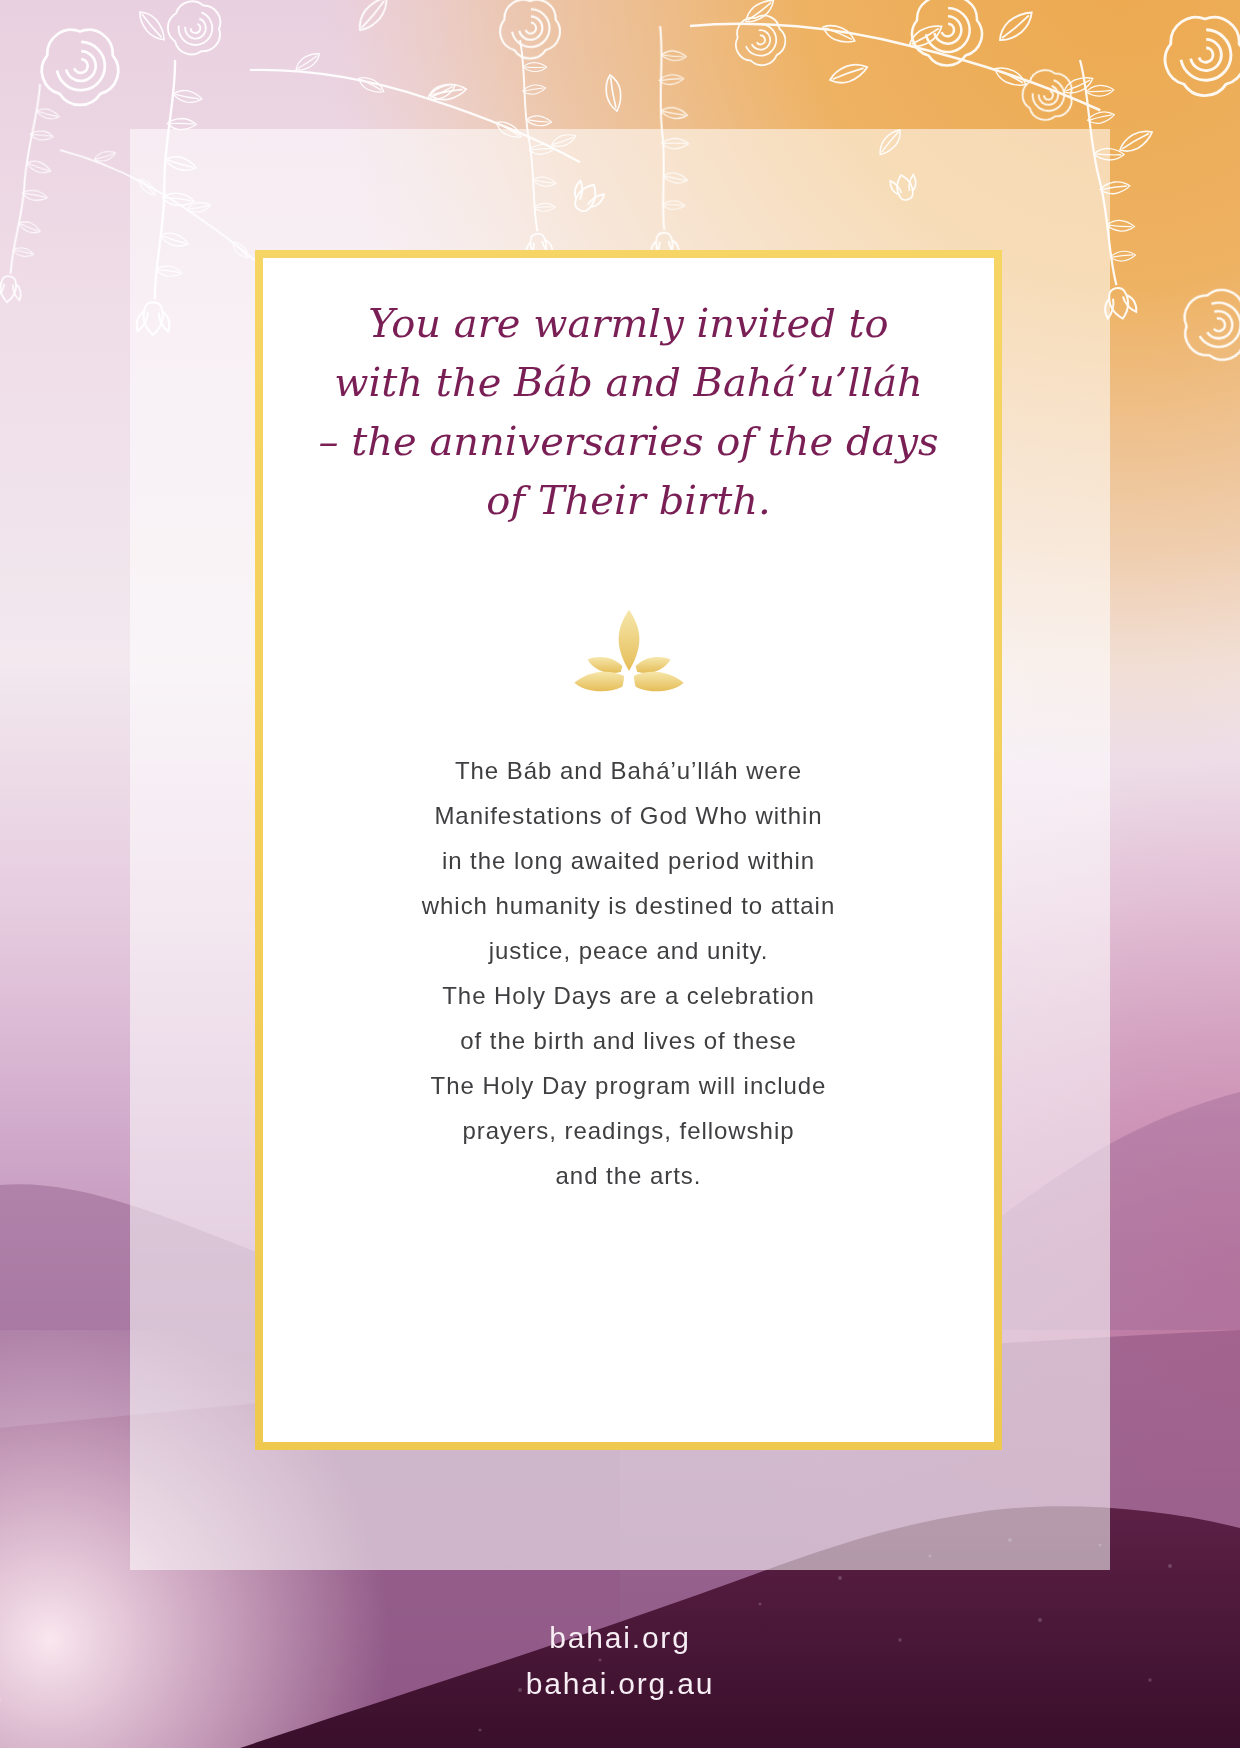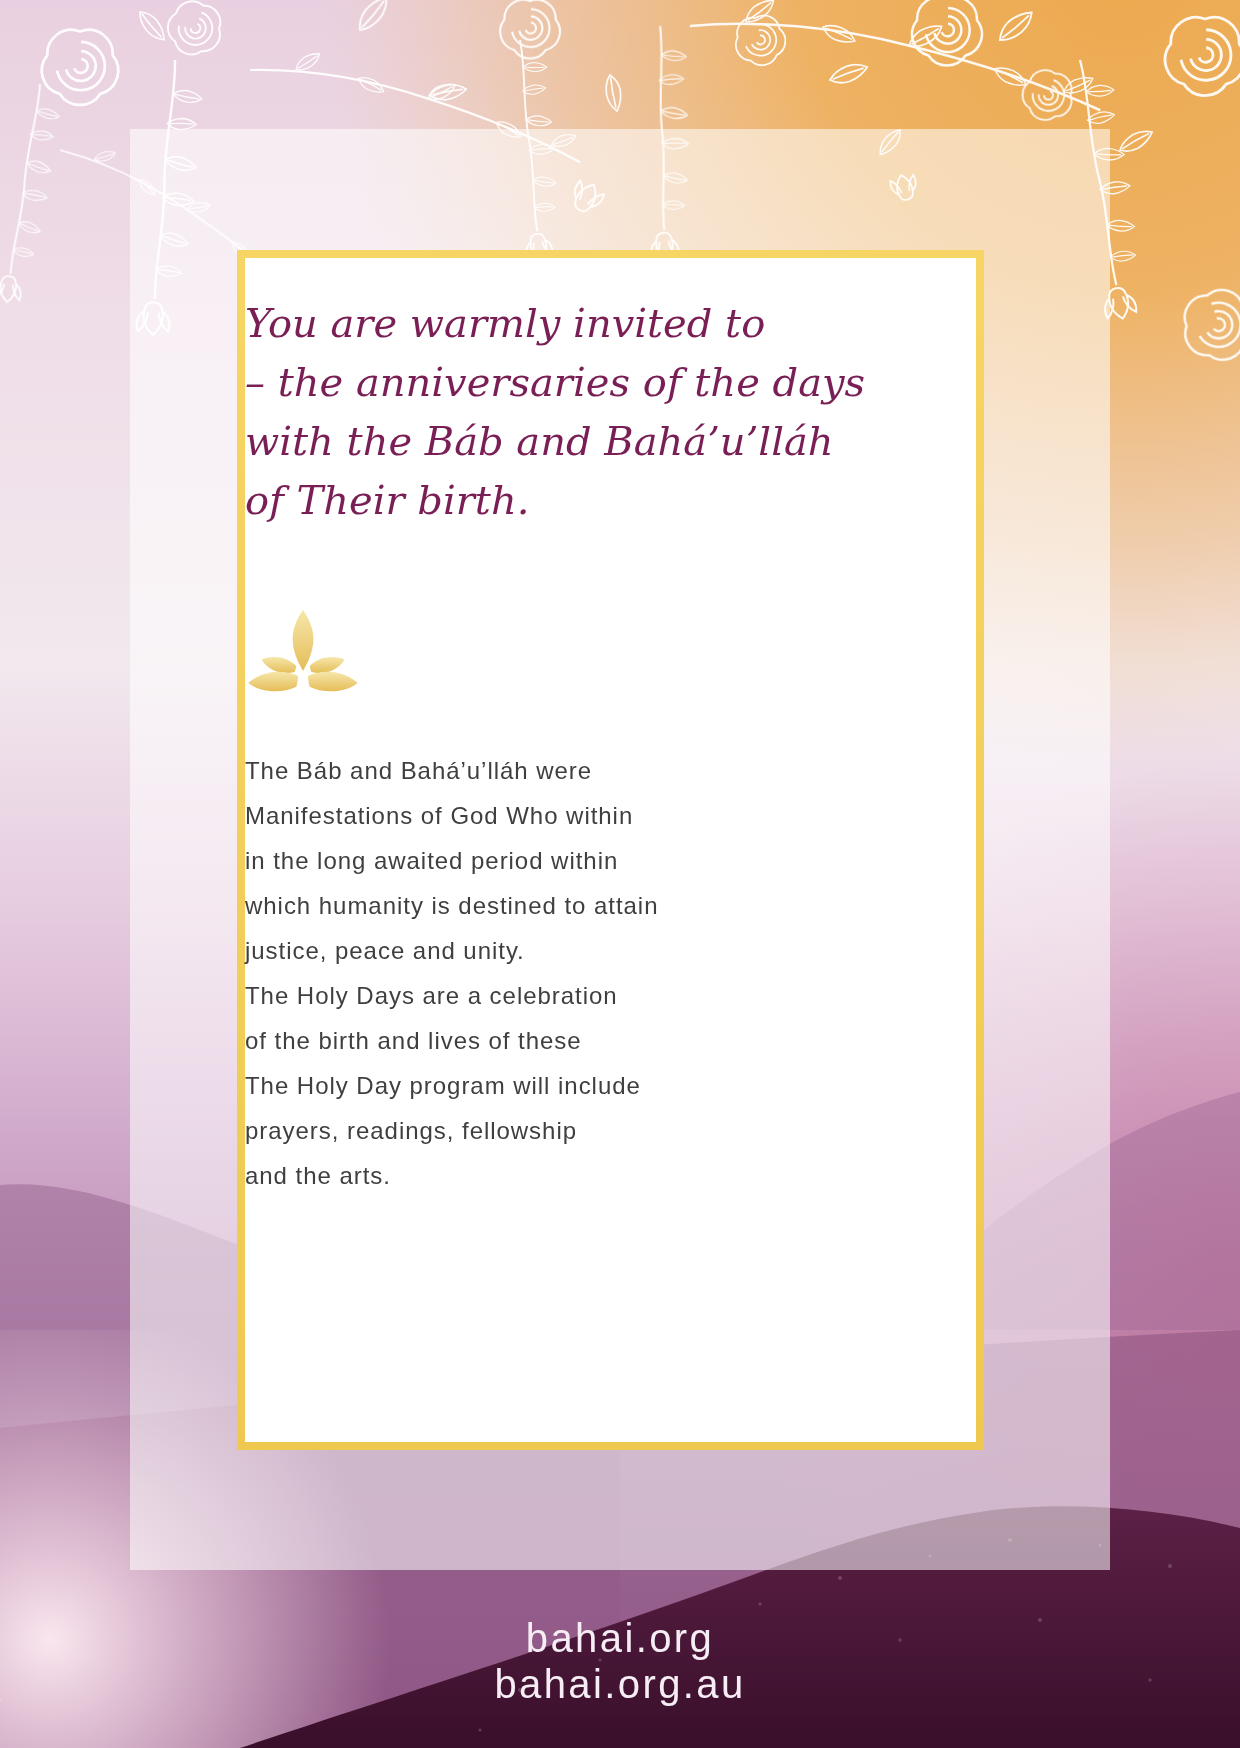--- a/index.html
+++ b/index.html
@@ -6,39 +6,39 @@
   body{
     width:1240px;height:1748px;position:relative;overflow:hidden;
     font-family:"Liberation Sans",sans-serif;background:#e9d2e2;
   }
   .bg-svg{position:absolute;left:0;top:0;width:1240px;height:1748px;display:block;}
   .overlay-panel{
     position:absolute;left:130px;top:129px;width:980px;height:1441px;
     background:rgba(255,255,255,0.55);
   }
   .card{
-    position:absolute;left:237px;top:250px;width:747px;height:1200px;
-    box-sizing:border-box;background:#ffffff;text-align:left;
+    position:absolute;left:255px;top:250px;width:747px;height:1200px;
+    box-sizing:border-box;background:#ffffff;text-align:center;
     border:8px solid var(--gold-dark,#efc94f);
     border-image:linear-gradient(180deg,var(--gold-light,#f7d564),var(--gold-dark,#efc94f)) 1;
   }
   .heading{
     margin-top:36px;
     font-family:"DejaVu Serif","Liberation Serif",serif;font-style:italic;
     font-size:40px;line-height:59px;color:var(--heading-color,#7a1f55);
   }
   .emblem{margin-top:76px;}
   .body-text{
     margin-top:46px;font-size:24px;line-height:45px;letter-spacing:0.04em;
     color:var(--body-color,#3f3e41);
   }
   .para + .para{}
   .footer{
     position:absolute;left:0;top:1615px;width:100%;text-align:center;
-    font-size:40px;line-height:46px;letter-spacing:0.06em;
+    font-size:30px;line-height:46px;letter-spacing:0.06em;
     color:var(--footer-color,#f6eef4);
   }
 </style>
 </head>
 <body>
 
 <svg class="bg-svg" viewBox="0 0 1240 1748" xmlns="http://www.w3.org/2000/svg">
   <defs>
     <linearGradient id="sky" x1="0" y1="0" x2="0" y2="1748" gradientUnits="userSpaceOnUse">
       <stop offset="0" stop-color="#e9d0e0"></stop>
@@ -166,22 +166,22 @@
     <use href="#f-bud" transform="translate(905,190) rotate(-15) scale(0.7)"></use>
   </g>
 </svg>
 
 <div class="overlay-panel"></div>
 
 <div class="card">
 
   <div class="heading">
     <div>You are warmly invited to</div>
+    <div>with the Báb and Bahá’u’lláh</div>
     <div>– the anniversaries of the days</div>
-    <div>with the Báb and Bahá’u’lláh</div>
     <div>of Their birth.</div>
   </div>
 
   <svg class="emblem" width="116" height="92" viewBox="0 0 140 110" xmlns="http://www.w3.org/2000/svg">
     <defs>
       <linearGradient id="goldGrad" x1="0" y1="0" x2="0" y2="1">
         <stop offset="0" stop-color="#f6e7ab"></stop>
         <stop offset="1" stop-color="#e5bd58"></stop>
       </linearGradient>
     </defs>

